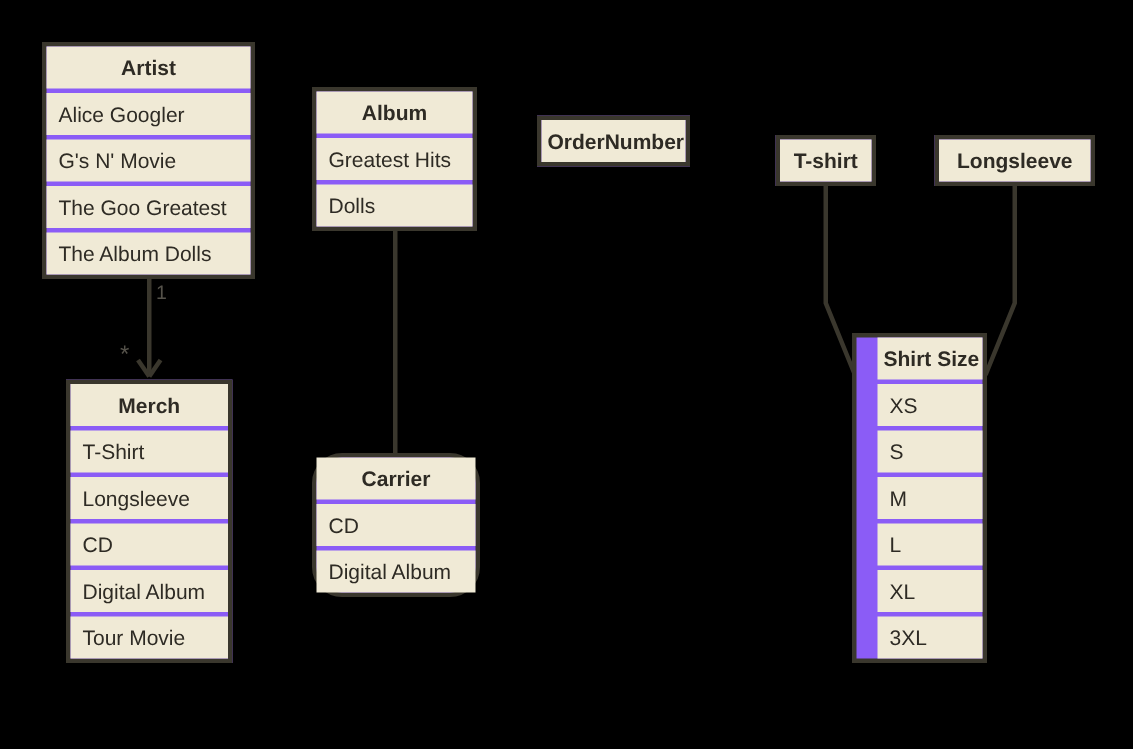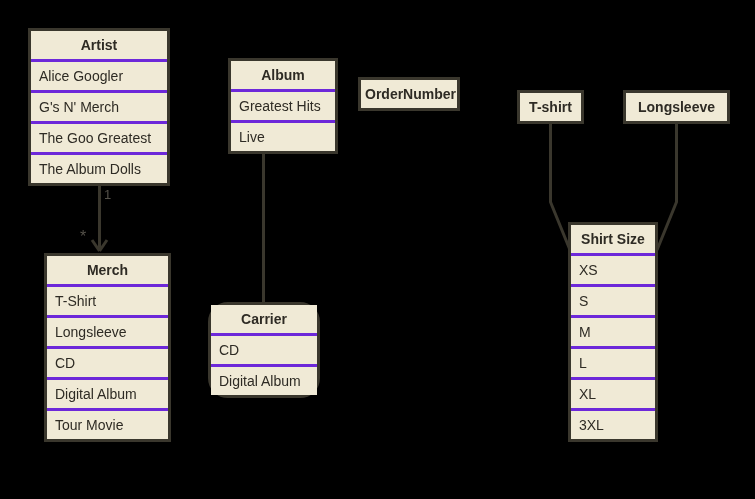--- a/index.html
+++ b/index.html
@@ -18,21 +18,21 @@
   svg.connector-layer {
     position: absolute;
     left: 0; top: 0;
     width: 755px; height: 499px;
     z-index: 1;
   }
   .entity {
     position: absolute;
     z-index: 2;
     border: 3px solid #3a372d;
-    background: #6d28d9;
+    background: #8b5cf6;
     box-sizing: border-box;
   }
   .cell {
     height: 28px;
     line-height: 28px;
     background: #f0ead6;
     color: #2e2b24;
     font-size: 14px;
     padding: 0 8px;
     white-space: nowrap;
@@ -46,27 +46,27 @@
   }
   .mult-label {
     position: absolute;
     z-index: 1;
     color: #55524a;
     font-size: 13px;
     line-height: 13px;
   }
   
   .entity-artist      { left: 28px;  top: 28px;  width: 142px; }
-  .entity-album       { left: 208px; top: 58px;  width: 110px; margin-left: 20px; }
+  .entity-album       { left: 208px; top: 58px;  width: 110px; }
   .entity-ordernumber { left: 358px; top: 77px;  width: 102px; }
   .entity-tshirt      { left: 517px; top: 90px;  width: 67px;  }
   .entity-longsleeve  { left: 623px; top: 90px;  width: 107px; }
-  .entity-merch       { left: 44px;  top: 253px; width: 127px; }
+  .entity-merch       { left: 44px;  top: 253px; width: 111px; }
   .entity-carrier     { left: 208px; top: 302px; width: 112px; border-radius: 20px; }
-  .entity-shirtsize   { left: 568px; top: 222px; width: 90px;  }
+  .entity-shirtsize   { left: 568px; top: 222px; width: 90px; padding-left: 14px;  }
   .label-mult-one  { left: 104px; top: 188px; }
   .label-mult-many { left: 80px;  top: 230px; font-size: 16px; }
 </style>
 </head>
 <body>
 
 <div id="canvas">
 
   <svg class="connector-layer" viewBox="0 0 755 499" xmlns="http://www.w3.org/2000/svg">
 
@@ -90,29 +90,29 @@
       <polyline points="676.5,124 676.5,202 657,250"></polyline>
     </g>
   </svg>
 
   <div class="mult-label label-mult-one">1</div>
   <div class="mult-label label-mult-many">*</div>
 
   <div class="entity entity-artist">
     <div class="cell header">Artist</div>
     <div class="cell">Alice Googler</div>
-    <div class="cell">G's N' Merch</div>
+    <div class="cell">G's N' Movie</div>
     <div class="cell">The Goo Greatest</div>
     <div class="cell">The Album Dolls</div>
   </div>
 
   <div class="entity entity-album">
     <div class="cell header">Album</div>
     <div class="cell">Greatest Hits</div>
-    <div class="cell">Live</div>
+    <div class="cell">Dolls</div>
   </div>
 
   <div class="entity entity-ordernumber">
     <div class="cell header">OrderNumber</div>
   </div>
 
   <div class="entity entity-tshirt">
     <div class="cell header">T-shirt</div>
   </div>
 

